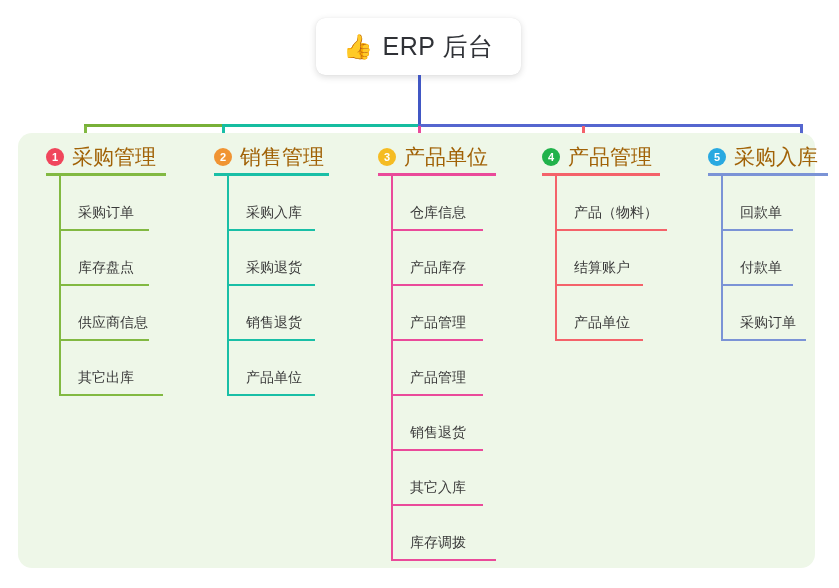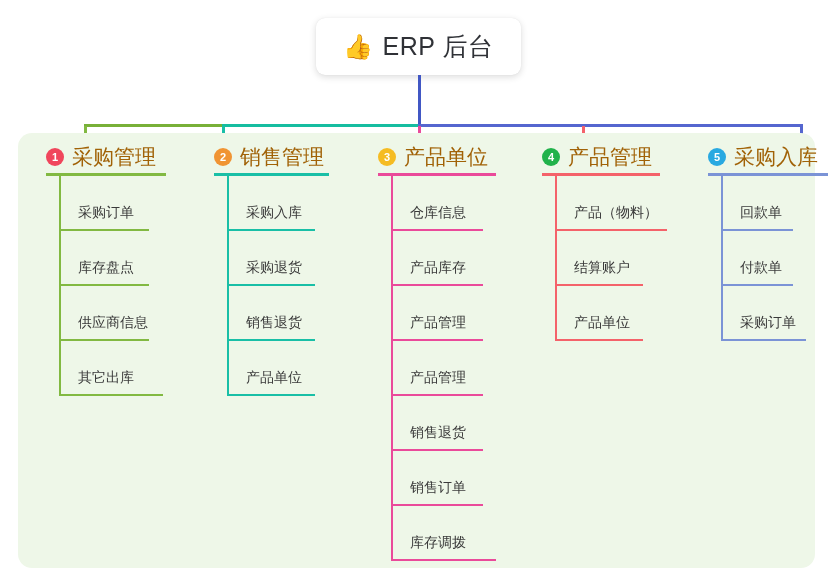--- a/index.html
+++ b/index.html
@@ -193,21 +193,21 @@
           <span class="lbl">产品管理</span>
           <span class="rule" style="width: 92px; background: rgb(234, 74, 154);"></span>
         </div>
         <div class="item">
           <span class="spine" style="background: rgb(234, 74, 154);"></span>
           <span class="lbl">销售退货</span>
           <span class="rule" style="width: 92px; background: rgb(234, 74, 154);"></span>
         </div>
         <div class="item">
           <span class="spine" style="background: rgb(234, 74, 154);"></span>
-          <span class="lbl">销售订单</span>
+          <span class="lbl">其它入库</span>
           <span class="rule" style="width: 92px; background: rgb(234, 74, 154);"></span>
         </div>
         <div class="item">
           <span class="spine" style="background: rgb(234, 74, 154);"></span>
           <span class="lbl">库存调拨</span>
           <span class="rule" style="width: 105px; background: rgb(234, 74, 154);"></span>
         </div>
       </div>
     </div>
     <div class="column" style="left: 524px;">

